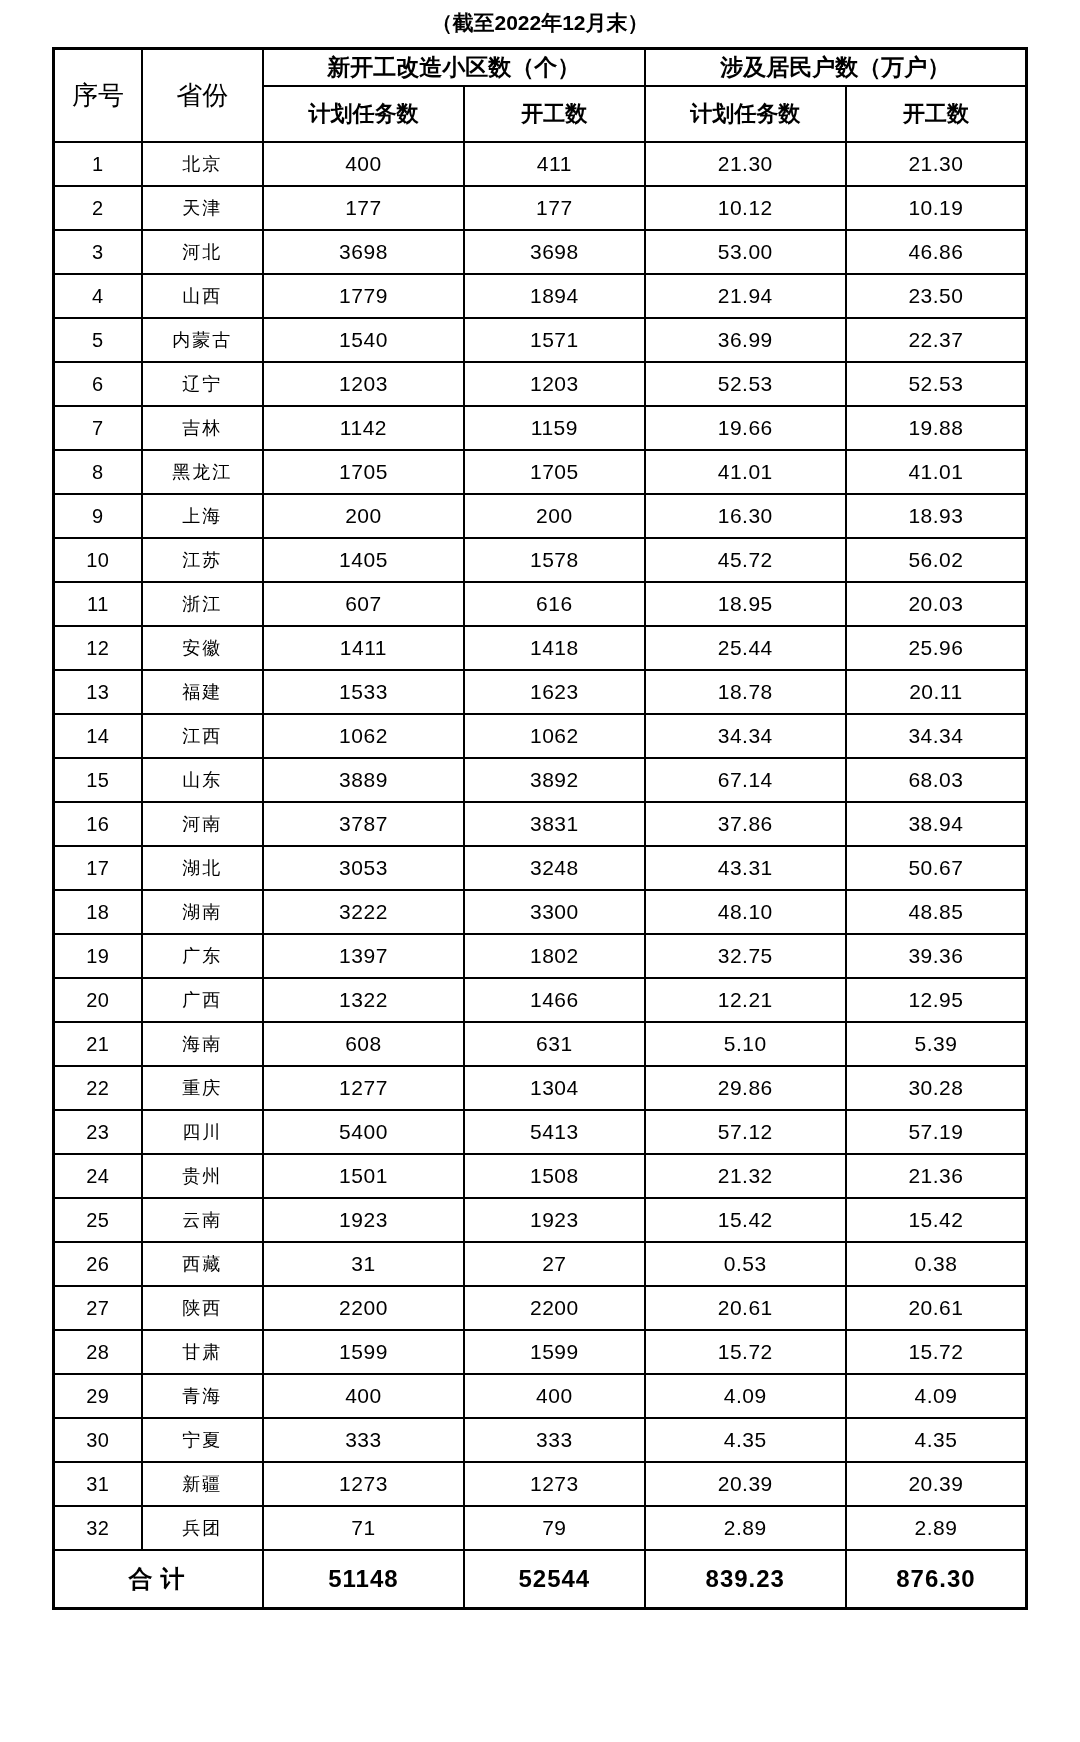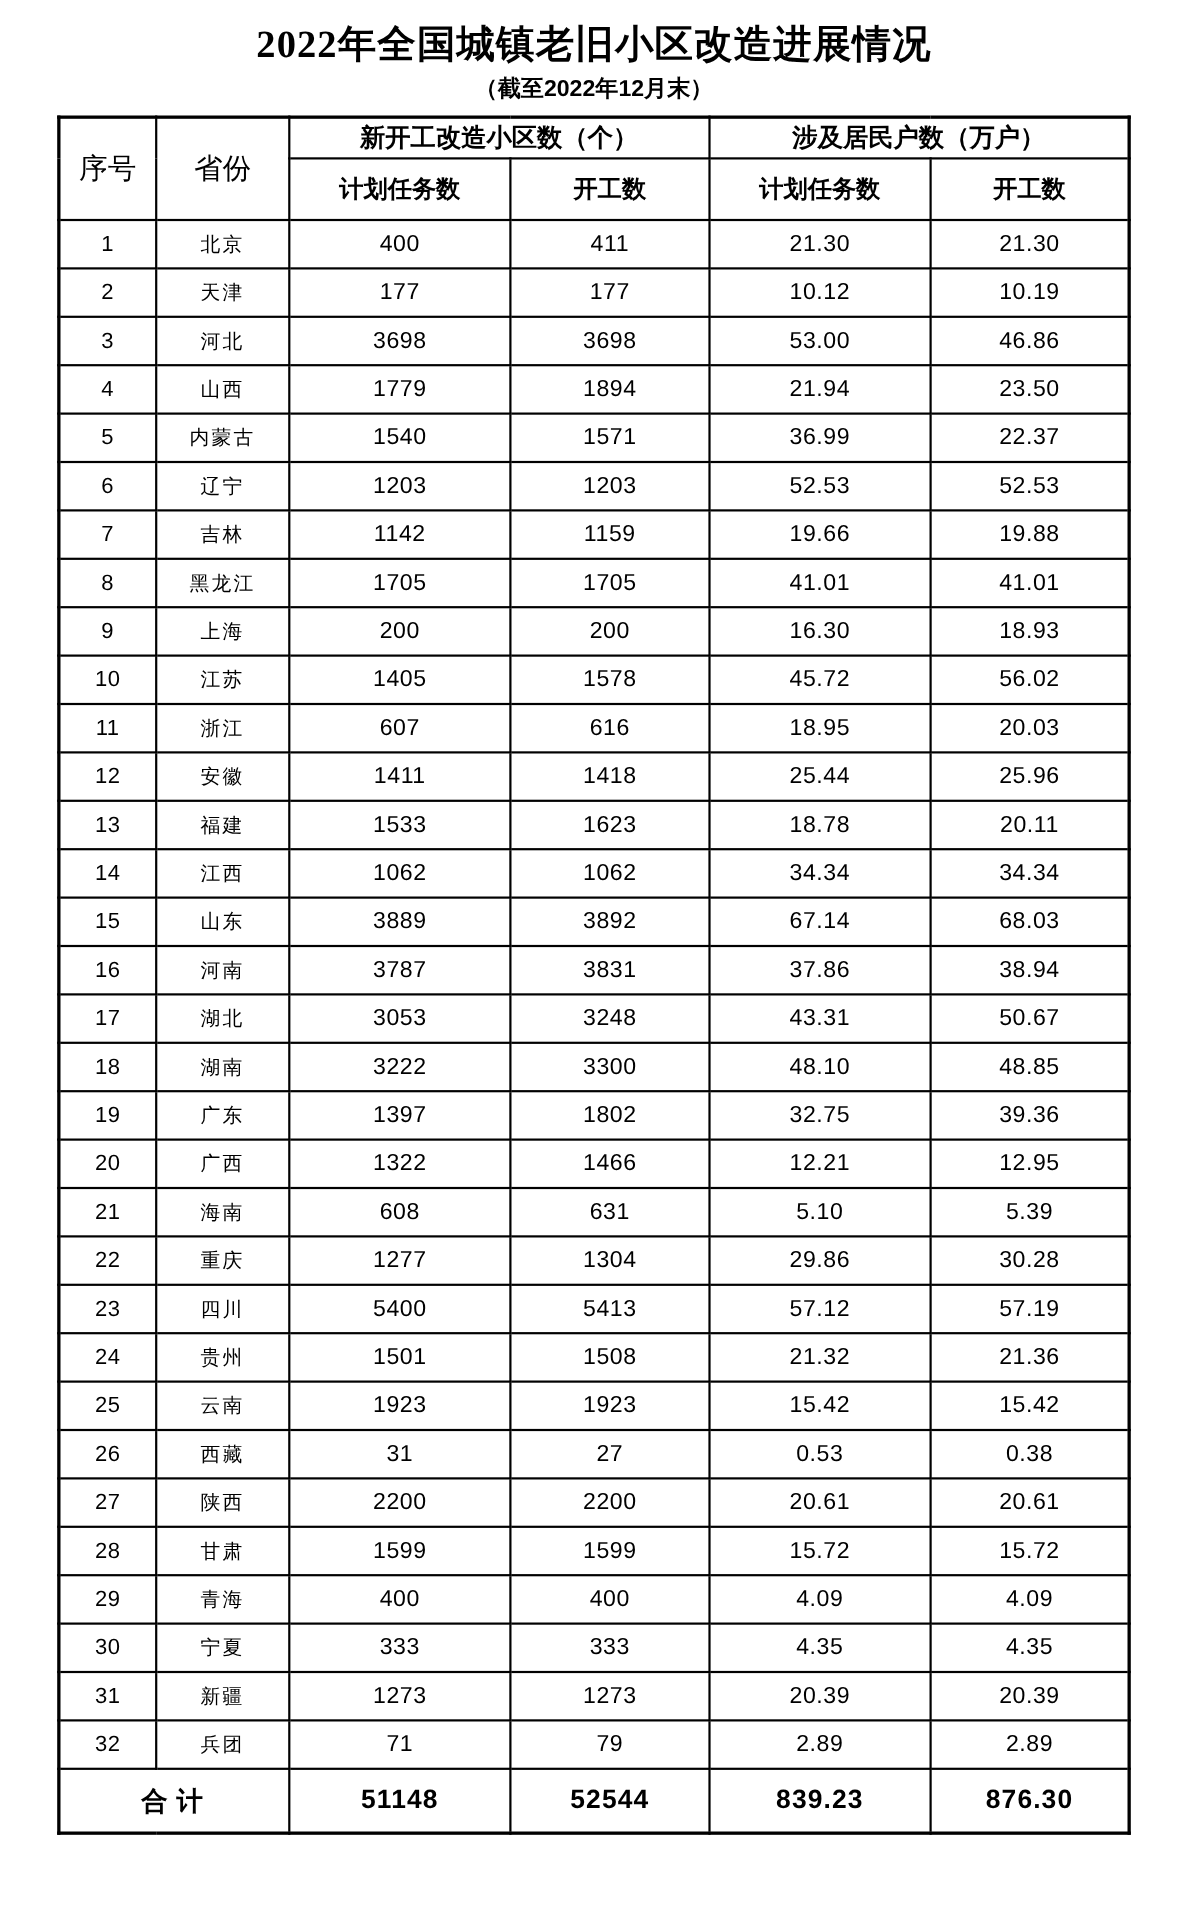--- a/index.html
+++ b/index.html
@@ -96,21 +96,20 @@
   col.c-a { width: 196px; }
   col.c-b { width: 176px; }
   col.c-c { width: 196px; }
   col.c-d { width: 176px; }
 </style>
 </head>
 <body>
 
 <div class="page">
 
-  <div class="doc-title">2022年全国城镇老旧小区改造进展情况</div>
   <div class="doc-subtitle">（截至2022年12月末）</div>
 
   <table class="data-table">
     <colgroup>
       <col class="c-idx">
       <col class="c-prov">
       <col class="c-a">
       <col class="c-b">
       <col class="c-c">
       <col class="c-d">

